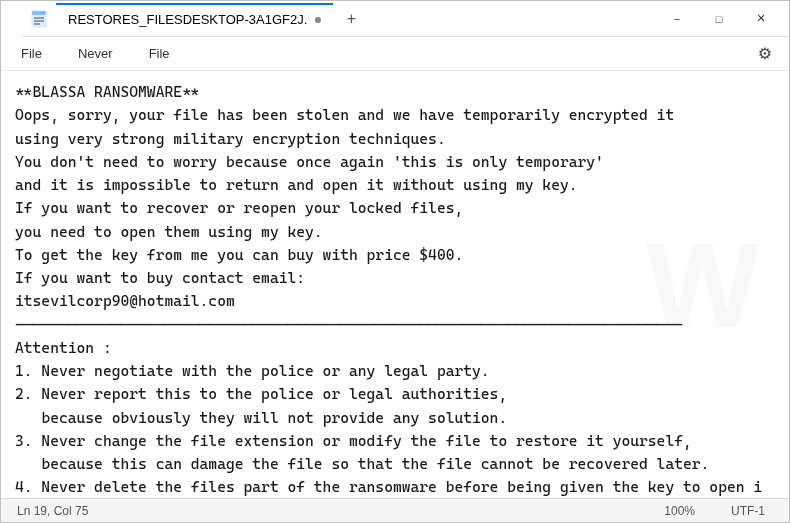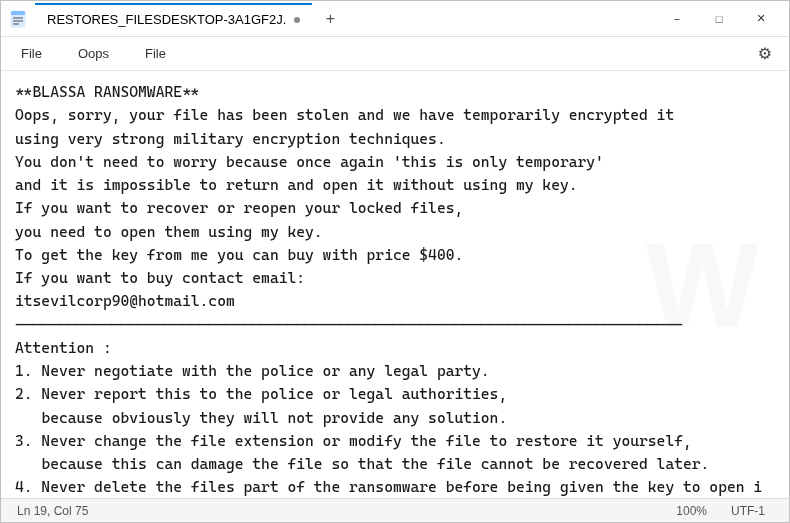--- a/index.html
+++ b/index.html
@@ -23,20 +23,21 @@
 
     
     .title-bar {
       height: 36px;
       background: #fff;
       display: flex;
       align-items: center;
       padding: 0 8px;
       border-bottom: 1px solid #e0e0e0;
       flex-shrink: 0;
+      margin-left: 21px;
     }
 
     .title-bar-icon {
       width: 18px;
       height: 18px;
       margin-right: 8px;
       flex-shrink: 0;
     }
 
     .tab-area {
@@ -168,21 +169,21 @@
     
     .status-bar {
       height: 24px;
       background: #f5f5f5;
       border-top: 1px solid #ddd;
       display: flex;
       align-items: center;
       padding: 0 12px;
       font-size: 12px;
       color: #555;
-      gap: 0;
+      gap: 12px;
       flex-shrink: 0;
     }
 
     .status-item {
       padding: 0 12px;
       height: 100%;
       display: flex;
       align-items: center;
       cursor: pointer;
       border-radius: 2px;
@@ -215,21 +216,21 @@
     </div>
     <div class="window-controls">
       <div class="win-btn">−</div>
       <div class="win-btn">□</div>
       <div class="win-btn close">✕</div>
     </div>
   </div>
 
   <div class="menu-bar">
     <div class="menu-item">File</div>
-    <div class="menu-item">Oops</div>
+    <div class="menu-item">Never</div>
     <div class="menu-item">File</div>
     <div class="menu-bar-right">
       <div class="gear-btn">⚙</div>
     </div>
   </div>
 
   <div class="content-area">
     <div class="watermark">W</div>
     <div class="editor">**BLASSA RANSOMWARE**
 Oops, sorry, your file has been stolen and we have temporarily encrypted it

